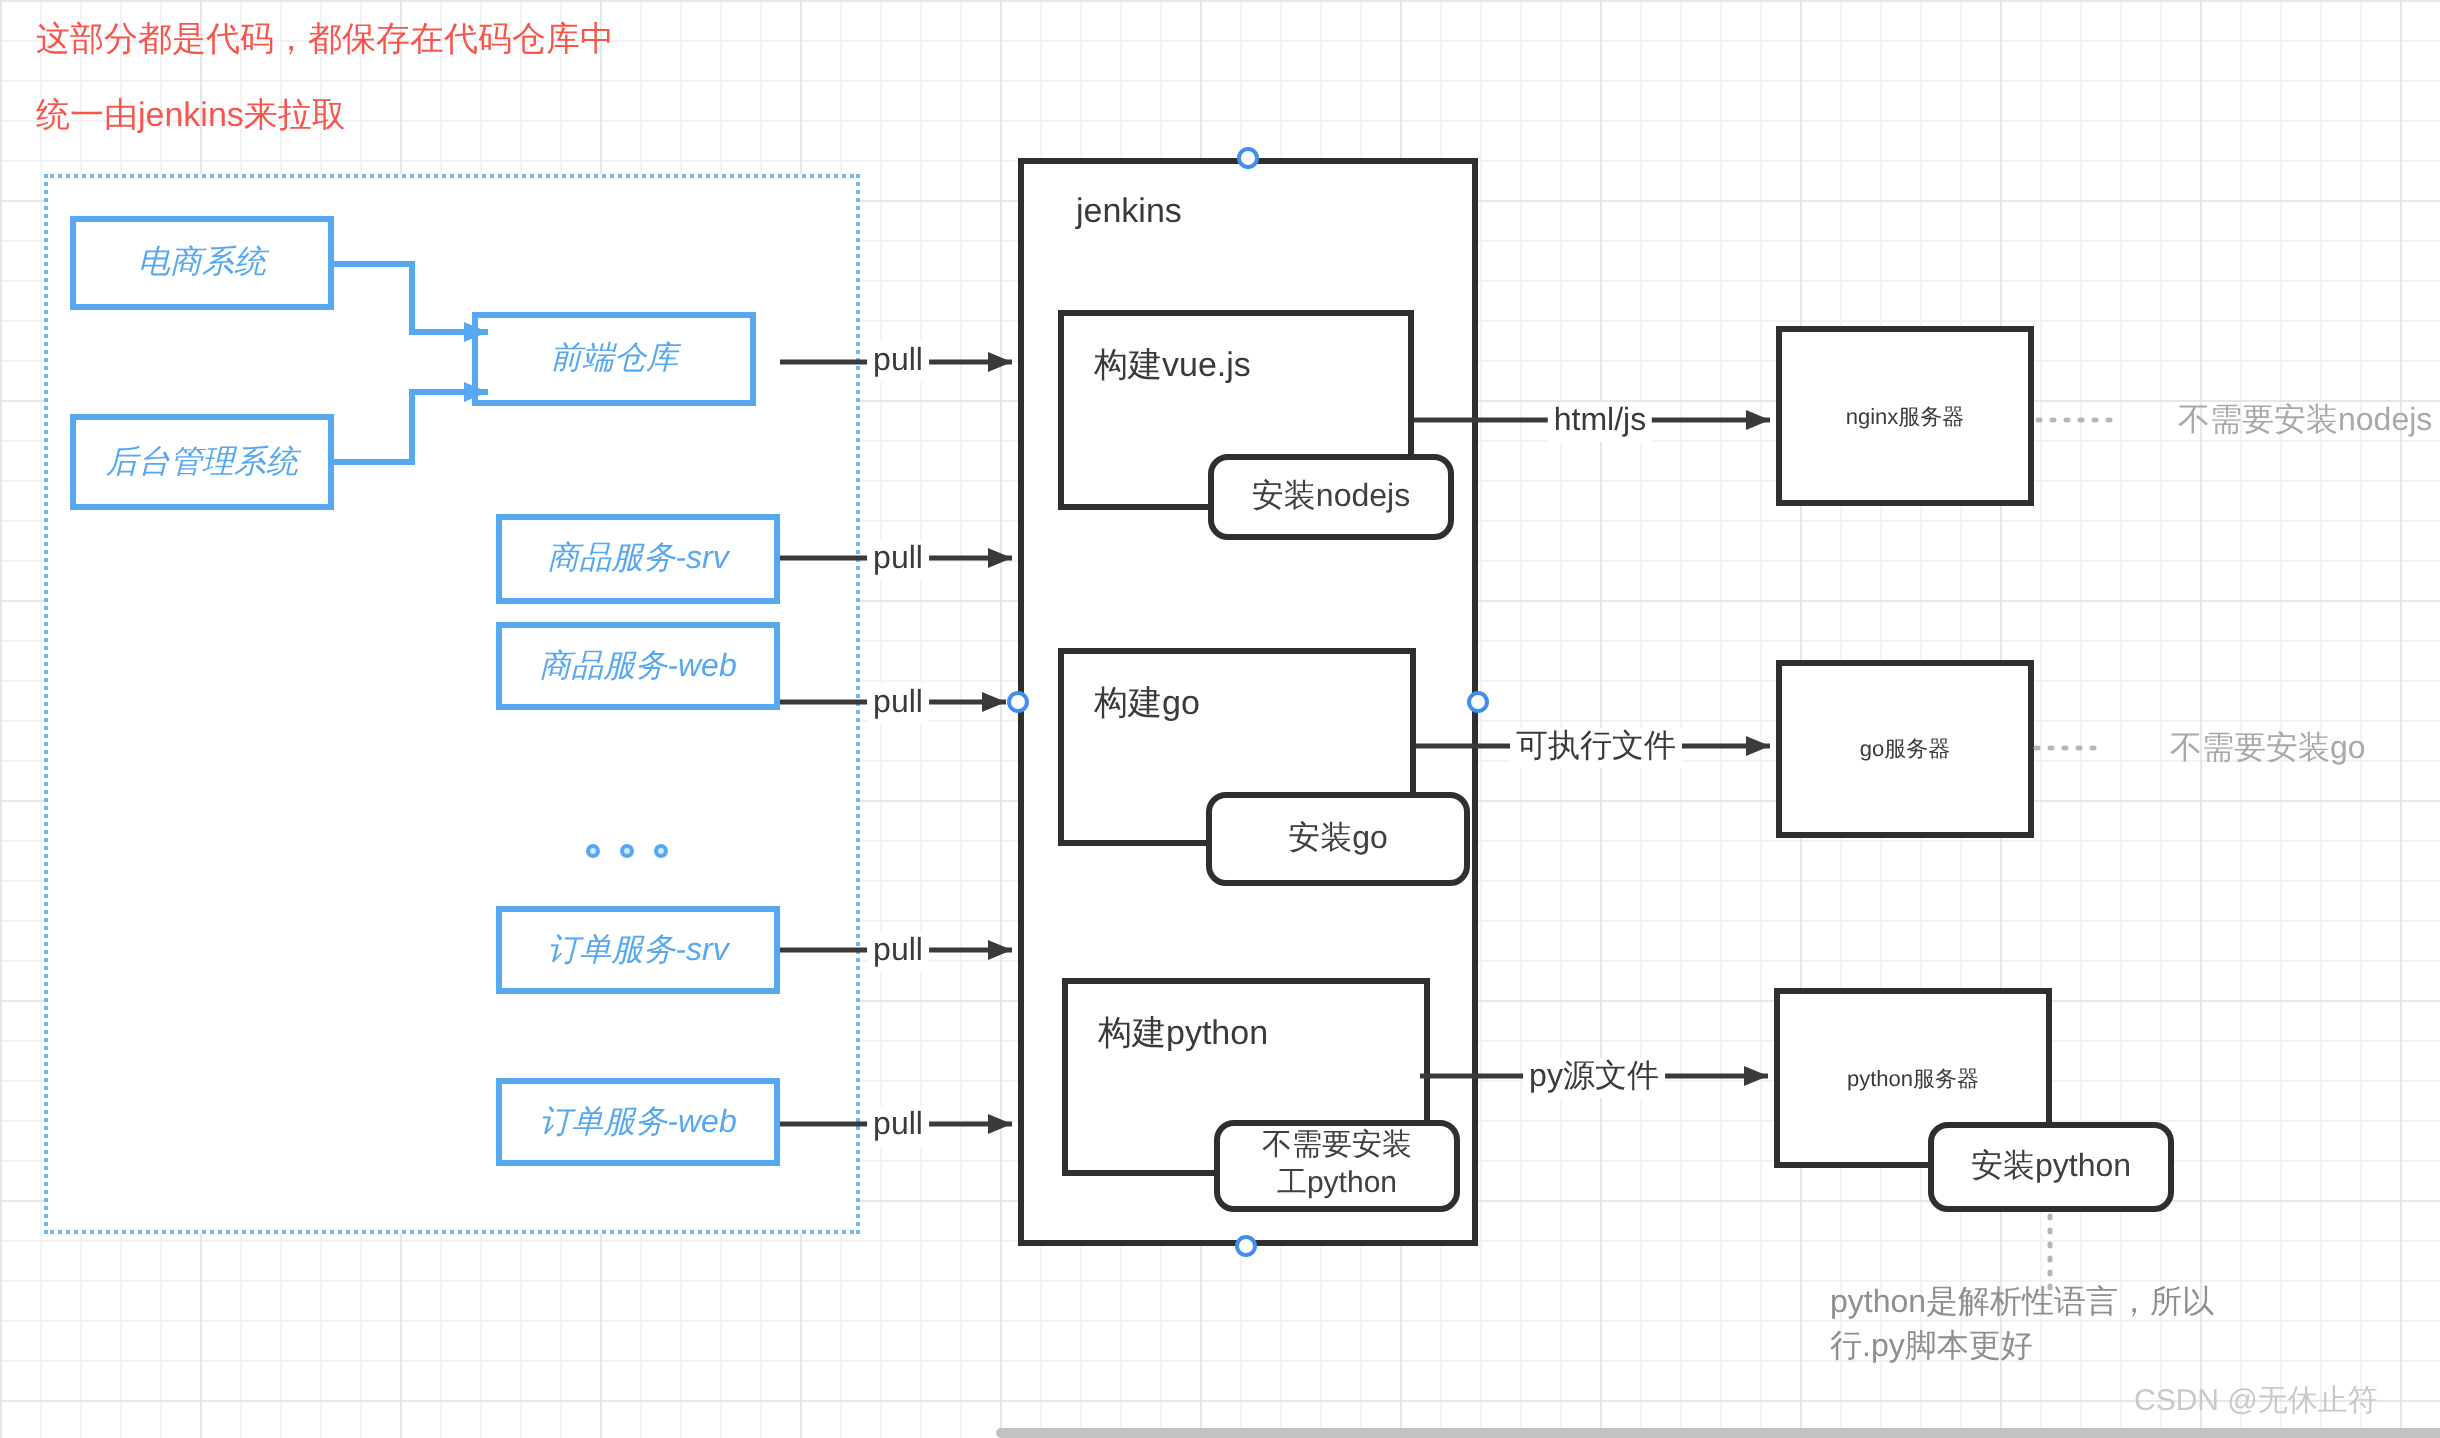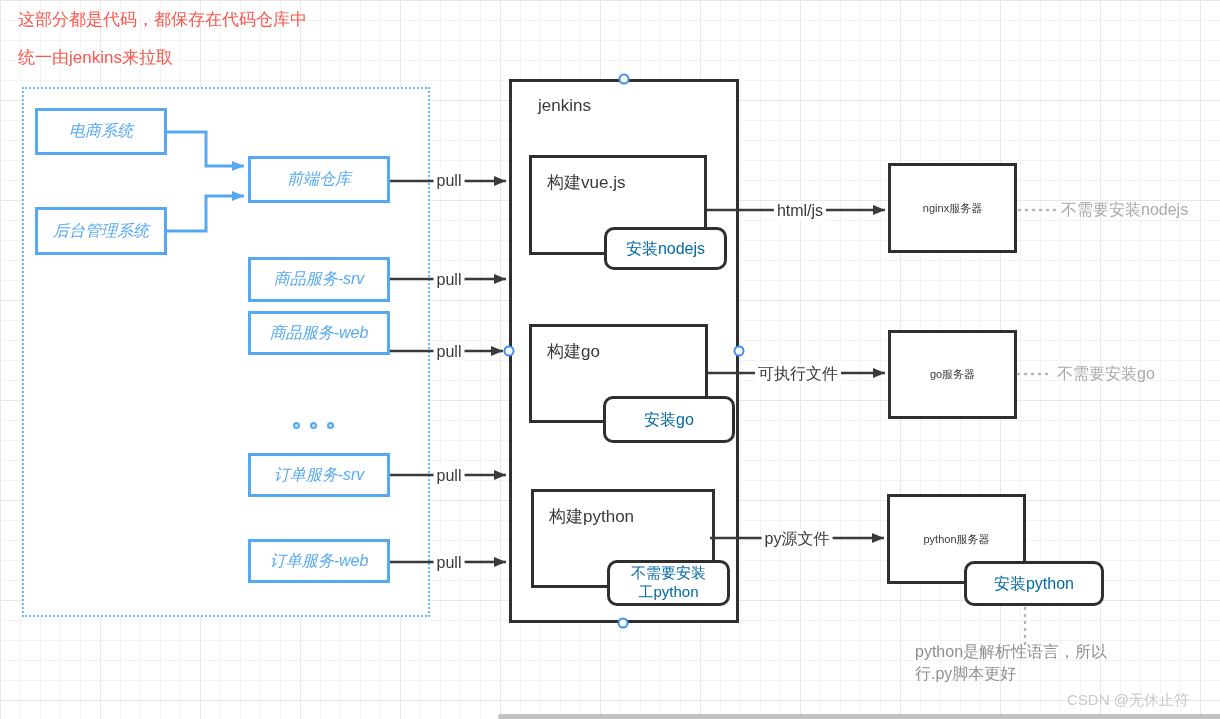--- a/index.html
+++ b/index.html
@@ -23,34 +23,34 @@
     background:#ffffff;border:3px solid #56a9f1;color:#56a9f1;
     display:flex;align-items:center;justify-content:center;
     font-size:16px;white-space:nowrap;z-index:3;box-sizing:border-box;font-style:italic;
   }
   .kbox{
     background:#ffffff;border:3px solid #2f2f2f;color:#3a3a3a;
     font-size:17px;z-index:3;box-sizing:border-box;
   }
   .kbox .klabel{position:absolute;left:15px;top:13px;white-space:nowrap;}
   .rbox{
-    background:#ffffff;border:3px solid #2f2f2f;border-radius:10px;color:#0369a1;
+    background:#ffffff;border:3px solid #2f2f2f;border-radius:10px;color:#404040;
     display:flex;flex-direction:column;align-items:center;justify-content:center;
     font-size:16px;line-height:1.25;text-align:center;z-index:4;box-sizing:border-box;
   }
   .sbox{
     background:#ffffff;border:3px solid #2f2f2f;color:#3a3a3a;
     display:flex;align-items:center;justify-content:center;
     font-size:11px;white-space:nowrap;z-index:3;box-sizing:border-box;
   }
   .arrow-label{
     background:#ffffff;color:#3a3a3a;font-size:16px;line-height:20px;
     padding:0 3px;white-space:nowrap;z-index:6;transform:translate(-50%,-50%);
   }
-  .gray-note{color:#a9a9a9;font-size:16px;white-space:nowrap;z-index:2;}
+  .gray-note{color:#a9a9a9;font-size:16px;white-space:nowrap;z-index:2;margin-left:28px;}
   .gray-block{color:#8f8f8f;font-size:16px;line-height:22px;z-index:2;}
   .dot{
     width:7px;height:7px;border:2px solid #56a9f1;border-radius:50%;
     background:#cfe8fc;z-index:3;box-sizing:border-box;
   }
   #connectors{position:absolute;left:0;top:0;z-index:5;pointer-events:none;}
   .watermark{color:#c9c9c9;font-size:15px;white-space:nowrap;z-index:2;}
   .hscrollbar{background:#c2c2c2;border-radius:3px 0 0 3px;z-index:7;}
 </style>
 </head>
@@ -63,21 +63,21 @@
 
   <div class="abs container-dotted" style="left:22px;top:87px;width:404px;height:526px;"></div>
 
   <div class="abs bbox" style="left:35px;top:108px;width:132px;height:47px;">
     <span>电商系统</span>
   </div>
   <div class="abs bbox" style="left:35px;top:207px;width:132px;height:48px;">
     <span>后台管理系统</span>
   </div>
 
-  <div class="abs bbox" style="left:248px;top:156px;width:142px;height:47px;">
+  <div class="abs bbox" style="left:236px;top:156px;width:142px;height:47px;">
     <span>前端仓库</span>
   </div>
   <div class="abs bbox" style="left:248px;top:257px;width:142px;height:45px;">
     <span>商品服务-srv</span>
   </div>
   <div class="abs bbox" style="left:248px;top:311px;width:142px;height:44px;">
     <span>商品服务-web</span>
   </div>
   <div class="abs bbox" style="left:248px;top:453px;width:142px;height:44px;">
     <span>订单服务-srv</span>
@@ -117,21 +117,21 @@
 
   <div class="abs sbox" style="left:888px;top:163px;width:129px;height:90px;">
     <span>nginx服务器</span>
   </div>
   <div class="abs sbox" style="left:888px;top:330px;width:129px;height:89px;">
     <span>go服务器</span>
   </div>
   <div class="abs sbox" style="left:887px;top:494px;width:139px;height:90px;">
     <span>python服务器</span>
   </div>
-  <div class="abs rbox" style="left:964px;top:561px;width:140px;height:45px;border-radius:10px;">
+  <div class="abs rbox" style="left:964px;top:561px;width:123px;height:45px;border-radius:10px;">
     <span>安装python</span>
   </div>
 
   <svg id="connectors" width="1220" height="719" viewBox="0 0 1220 719">
     <defs>
       <marker id="ab" markerWidth="13" markerHeight="11" refX="12" refY="5" orient="auto" markerUnits="userSpaceOnUse">
         <path d="M0,0 L12,5 L0,10 Z" fill="#3a3a3a"></path>
       </marker>
       <marker id="abl" markerWidth="13" markerHeight="11" refX="12" refY="5" orient="auto" markerUnits="userSpaceOnUse">
         <path d="M0,0 L12,5 L0,10 Z" fill="#56a9f1"></path>

